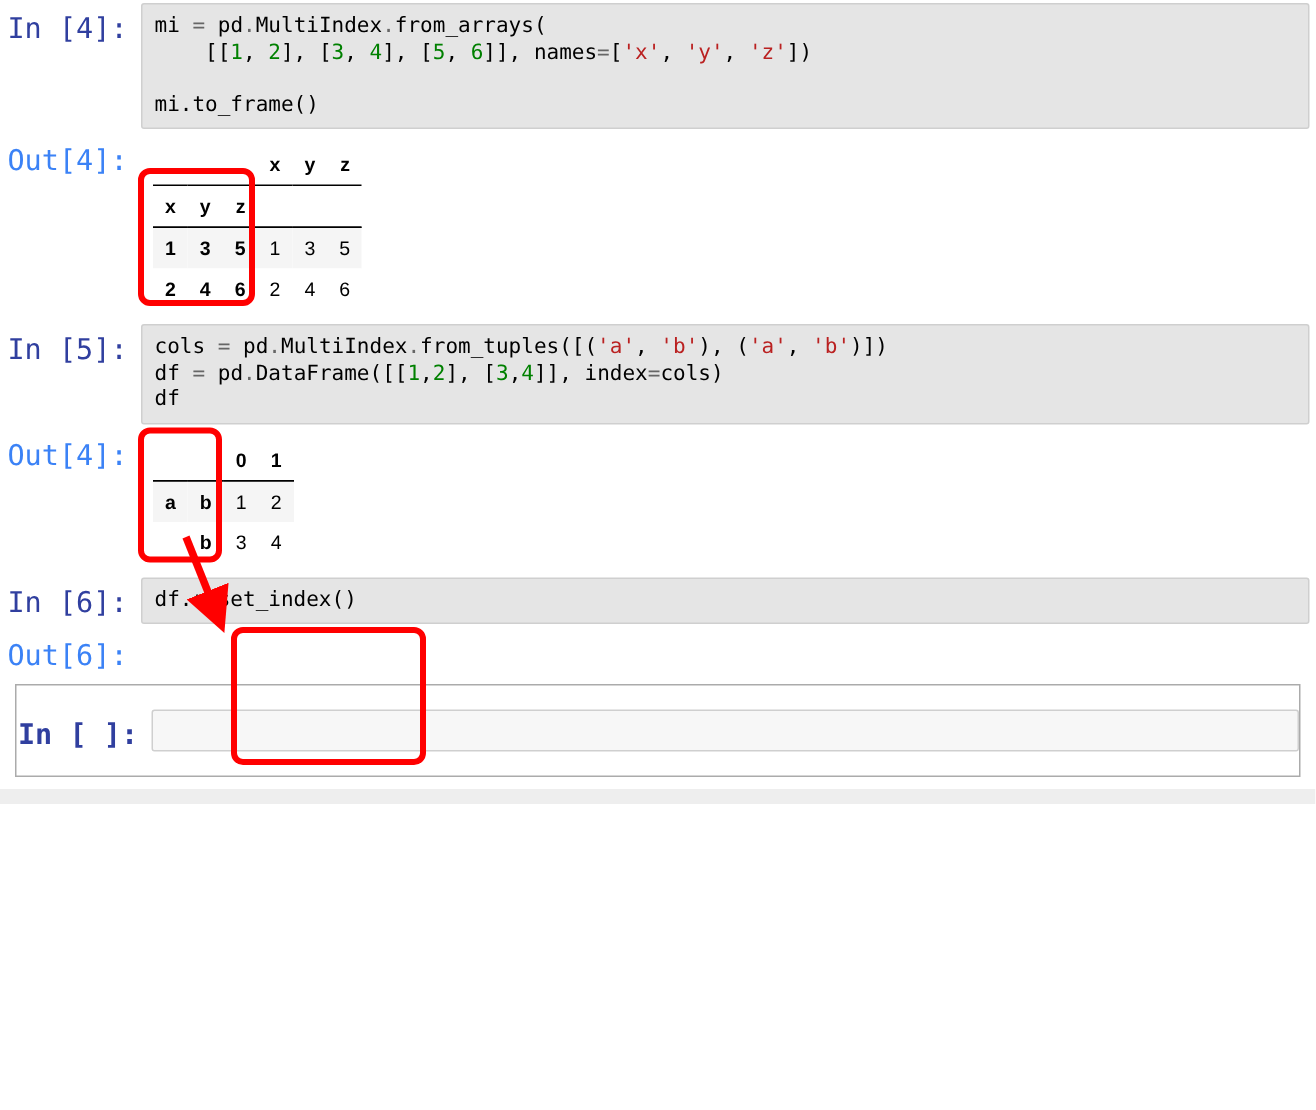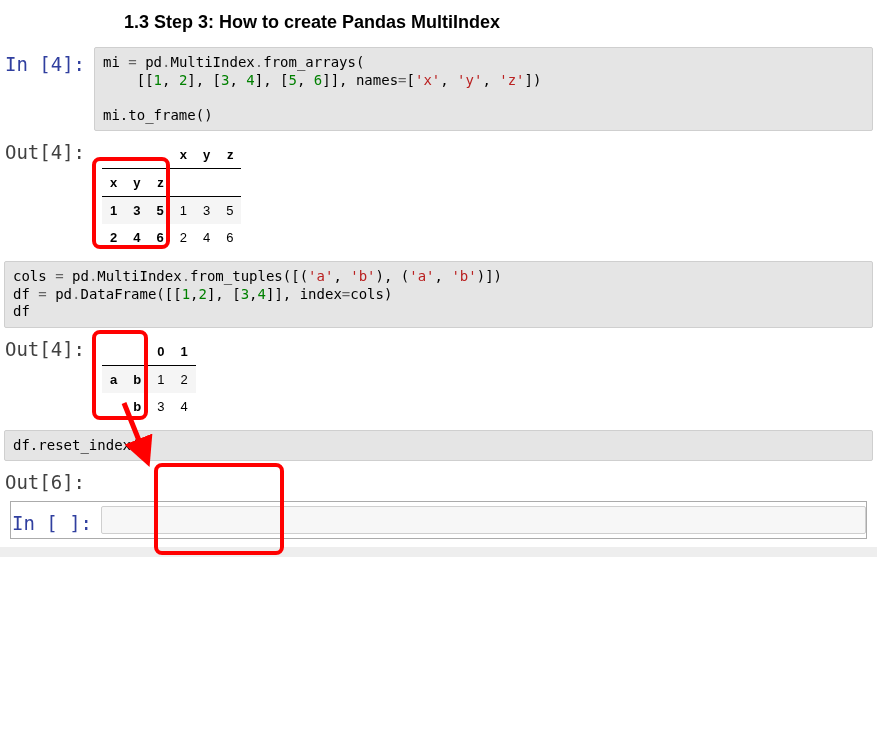--- a/index.html
+++ b/index.html
@@ -21,21 +21,21 @@
     .cell { display: flex; padding: 2px 0; position: relative; }
     .prompt {
       width: 90px;
       text-align: center;
       font-family: monospace;
       font-size: 19px;
       padding: 6px 8px 0 0;
       flex-shrink: 0;
     }
     .in-prompt { color: #303F9F; }
-    .out-prompt { color: #404040; }
+    .out-prompt { color: #3b82f6; }
     .input-area {
       flex: 1;
       background: #e5e5e5;
       border: 1px solid #cfcfcf;
       border-radius: 2px;
       padding: 6px 8px;
       font-family: monospace;
       font-size: 14px;
       line-height: 1.25;
       white-space: pre;
@@ -79,38 +79,38 @@
       pointer-events: none;
     }
     .arrow-svg {
       position: absolute;
       pointer-events: none;
     }
     .empty-cell {
       display: flex;
       border: 1px solid #ababab;
       margin: 6px 6px 0 6px;
-      padding: 4px 0;
+      padding: 16px 0;
+      font-weight: bold;
     }
     .empty-cell .input-area {
       min-height: 24px;
       background: #f7f7f7;
     }
     .footer-strip {
       height: 10px;
       background: #eee;
       margin-top: 8px;
     }
   </style>
 </head>
 <body>
 
 <div class="notebook">
 
-  <div class="heading h3">1.3  Step 3: How to create Pandas MultiIndex</div>
 
   <div class="cell">
     <div class="prompt in-prompt">In [4]:</div>
     <div class="input-area code"><span class="name">mi </span><span class="op">=</span><span class="name"> pd</span><span class="op">.</span><span class="name">MultiIndex</span><span class="op">.</span><span class="name">from_arrays(</span>
 <span class="name">    [[</span><span class="num">1</span><span class="name">, </span><span class="num">2</span><span class="name">], [</span><span class="num">3</span><span class="name">, </span><span class="num">4</span><span class="name">], [</span><span class="num">5</span><span class="name">, </span><span class="num">6</span><span class="name">]], names</span><span class="op">=</span><span class="name">[</span><span class="str">'x'</span><span class="name">, </span><span class="str">'y'</span><span class="name">, </span><span class="str">'z'</span><span class="name">])</span>
 
 <span class="name">mi.to_frame()</span></div>
   </div>
 
   <div class="cell" style="position:relative;">
@@ -153,20 +153,21 @@
             <td>6</td>
           </tr>
         </tbody>
       </table>
       <div class="annot" style="left:-2px; top:22px; width:78px; height:92px;"></div>
     </div>
   </div>
 
 
   <div class="cell">
+    <div class="prompt in-prompt">In [5]:</div>
     <div class="input-area code"><span class="name">cols </span><span class="op">=</span><span class="name"> pd</span><span class="op">.</span><span class="name">MultiIndex</span><span class="op">.</span><span class="name">from_tuples([(</span><span class="str">'a'</span><span class="name">, </span><span class="str">'b'</span><span class="name">), (</span><span class="str">'a'</span><span class="name">, </span><span class="str">'b'</span><span class="name">)])</span>
 <span class="name">df </span><span class="op">=</span><span class="name"> pd</span><span class="op">.</span><span class="name">DataFrame([[</span><span class="num">1</span><span class="name">,</span><span class="num">2</span><span class="name">], [</span><span class="num">3</span><span class="name">,</span><span class="num">4</span><span class="name">]], index</span><span class="op">=</span><span class="name">cols)</span>
 <span class="name">df</span></div>
   </div>
 
   <div class="cell" style="position:relative;">
     <div class="prompt out-prompt">Out[4]:</div>
     <div class="output-area">
       <table class="dataframe">
         <thead>
@@ -190,20 +191,21 @@
             <td>3</td>
             <td>4</td>
           </tr>
         </tbody>
       </table>
       <div class="annot" style="left:-2px; top:-2px; width:56px; height:90px;"></div>
     </div>
   </div>
 
   <div class="cell" style="position:relative;">
+    <div class="prompt in-prompt">In [6]:</div>
     <div class="input-area code"><span class="name">df.reset_index()</span></div>
     <svg class="arrow-svg" style="left:100px; top:-30px;" width="60" height="70">
       <defs>
         <marker id="arrowhead" markerWidth="6" markerHeight="6" refX="3" refY="3" orient="auto">
           <polygon points="0 0, 6 3, 0 6" fill="#ff0000"></polygon>
         </marker>
       </defs>
       <line x1="20" y1="5" x2="40" y2="55" stroke="#ff0000" stroke-width="5" marker-end="url(#arrowhead)"></line>
     </svg>
   </div>

